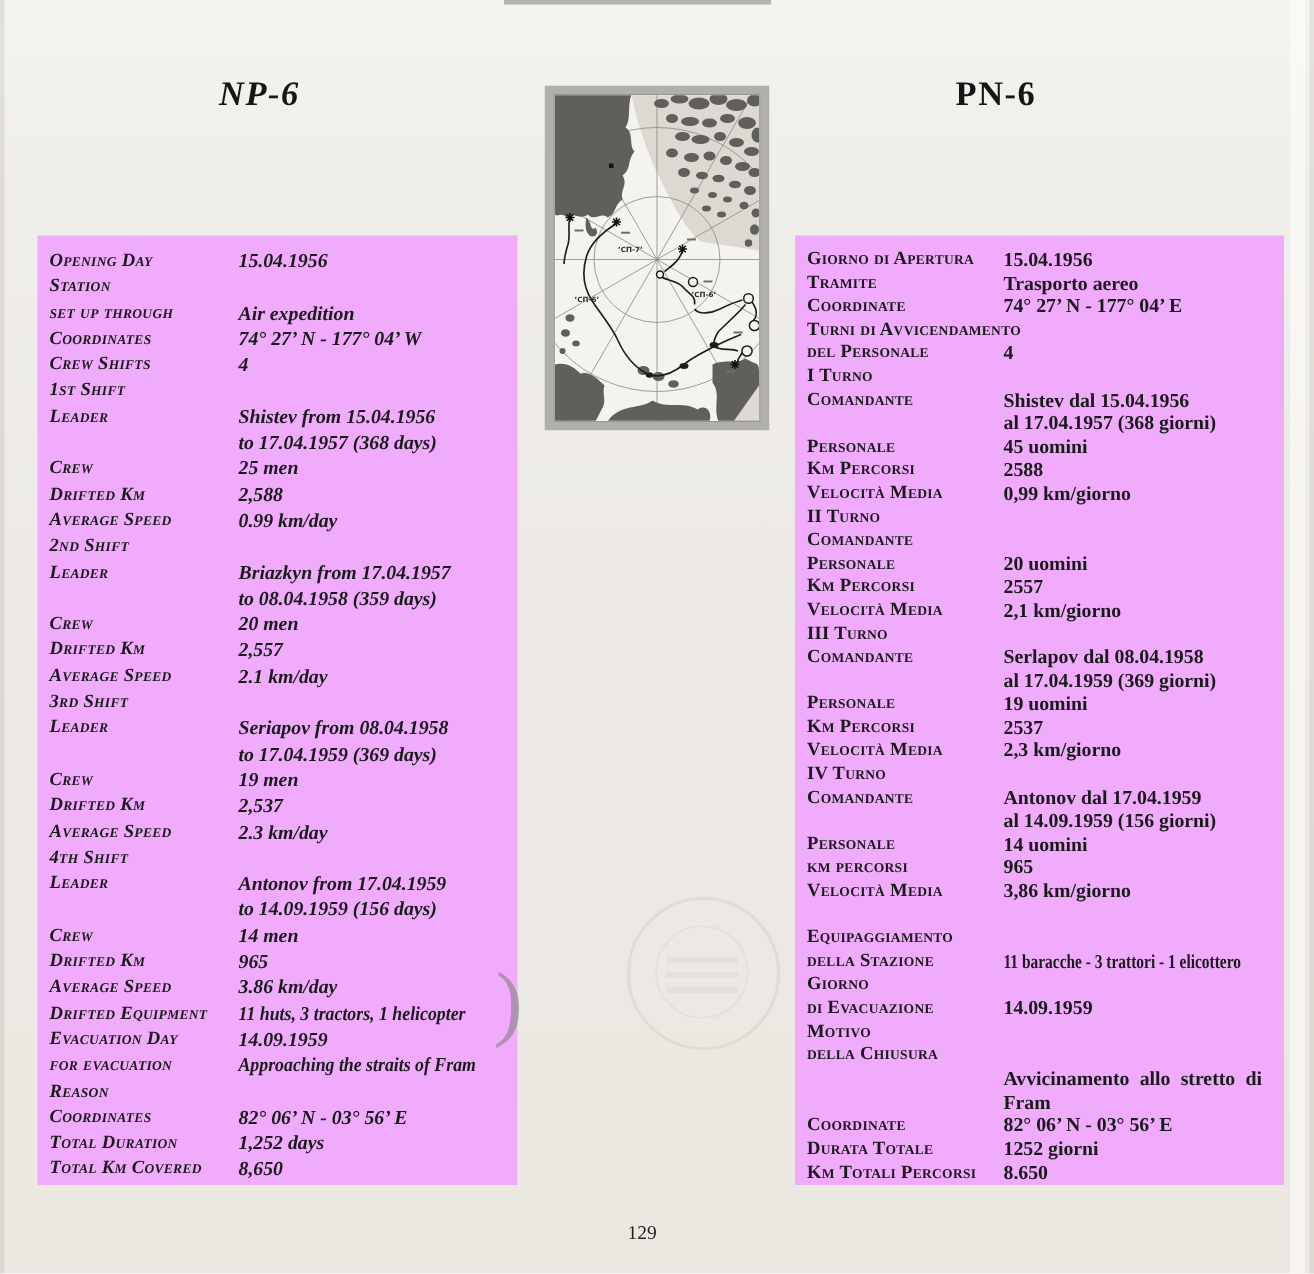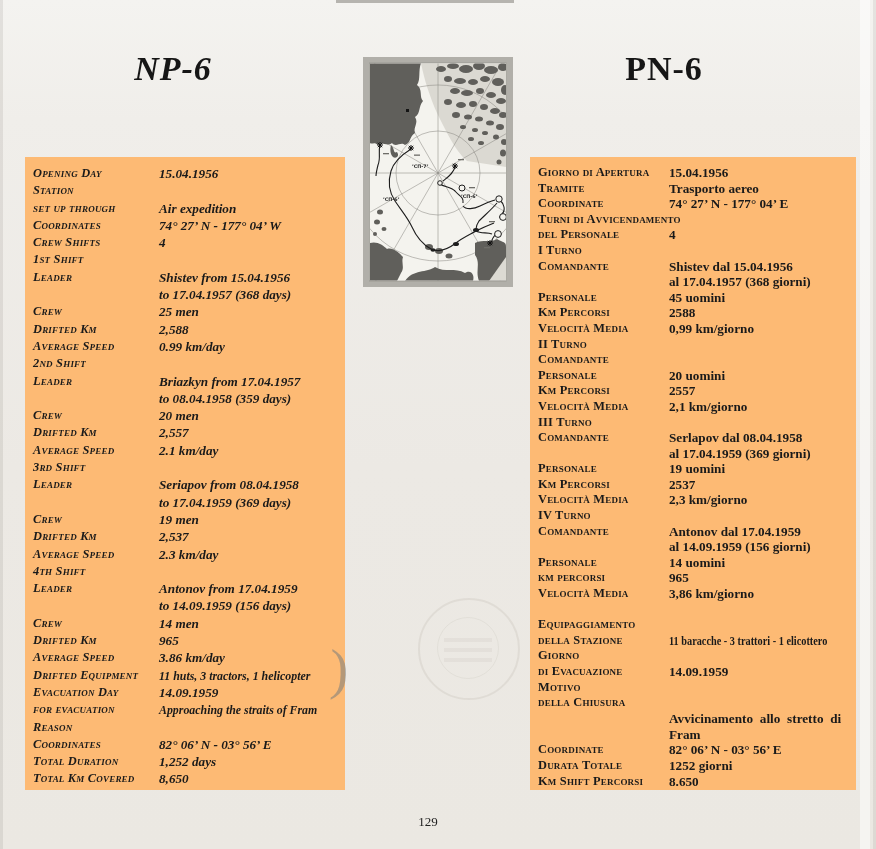--- a/index.html
+++ b/index.html
@@ -18,27 +18,27 @@
     position:absolute;left:330px;top:641px;font-size:56px;line-height:1;
     color:#84827c;opacity:.6;transform:rotate(2deg);font-weight:400;
   }
   .stamp-ghost{position:absolute;left:418px;top:598px;width:98px;height:98px;border-radius:50%;
     border:2px solid rgba(140,133,118,.12);}
   .stamp-ghost .inner{position:absolute;left:17px;top:17px;width:60px;height:60px;border-radius:50%;
     border:1px solid rgba(140,133,118,.10);}
   .stamp-ghost .bar{position:absolute;left:24px;width:48px;height:4px;background:rgba(140,133,118,.08);}
   
   .title{position:absolute;top:50px;width:320px;text-align:center;
-    font-size:34px;font-weight:bold;letter-spacing:1px;color:#161616;}
+    font-size:23px;font-weight:bold;letter-spacing:1px;color:#161616;}
   .title.np{left:13px;font-style:italic;}
   .title.pn{left:504px;}
   
   .map-wrap{position:absolute;left:363px;top:57px;width:150px;height:230px;}
   
-  .panel{position:absolute;top:157px;height:633px;background:#fdba74;overflow:hidden;
+  .panel{position:absolute;top:157px;height:633px;background:#f0abfc;overflow:hidden;
     box-sizing:border-box;padding:8px 8px 0 8px;color:#1a1a1a;}
   .panel-left{left:25px;width:320px;}
   .panel-right{left:530px;width:326px;}
   .row{display:flex;align-items:flex-start;}
   .panel-left .row{line-height:17.3px;}
   .panel-right .row{line-height:15.6px;}
   .row.gap{height:15.6px;}
   .lbl{flex:0 0 auto;font-weight:bold;font-variant:small-caps;
     letter-spacing:.2px;font-size:12.4px;white-space:nowrap;}
   .panel-left .lbl{width:126px;font-style:italic;}
@@ -456,21 +456,21 @@
       </div>
       <div class="row">
         <span class="lbl">Coordinate</span>
         <span class="val">82° 06’ N - 03° 56’ E</span>
       </div>
       <div class="row">
         <span class="lbl">Durata Totale</span>
         <span class="val">1252 giorni</span>
       </div>
       <div class="row">
-        <span class="lbl">Km Shift Percorsi</span>
+        <span class="lbl">Km Totali Percorsi</span>
         <span class="val">8.650</span>
       </div>
     </div>
 
   <div class="paren-artifact">)</div>
 
   <div class="stamp-ghost">
     <div class="inner"></div>
     <div class="bar" style="top:38px;"></div>
     <div class="bar" style="top:48px;"></div>

